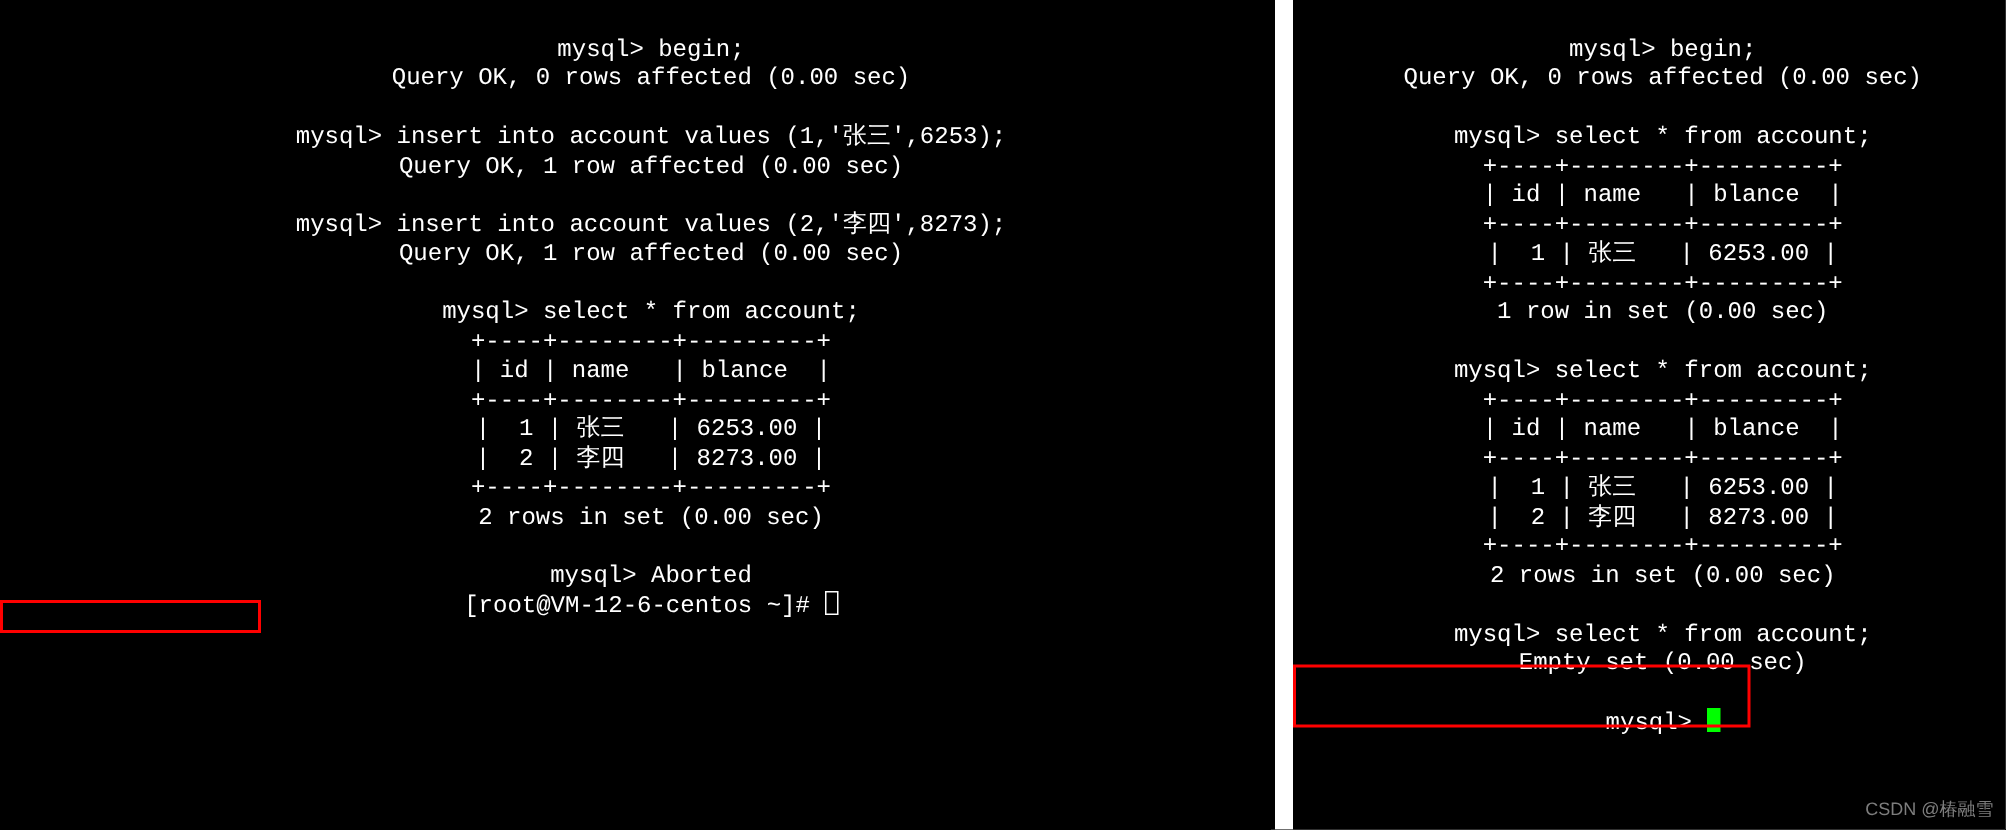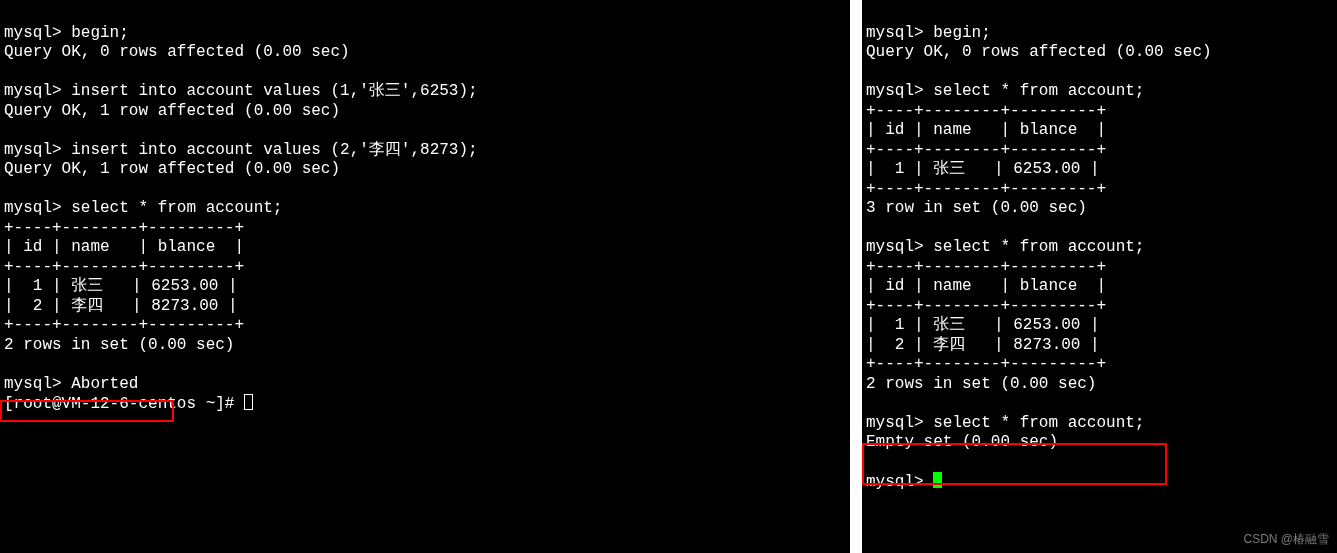--- a/index.html
+++ b/index.html
@@ -16,24 +16,25 @@
     height: 553px;
     background: #fff;
   }
   .pane {
     background: #000;
     color: #fff;
     font-family: "Consolas", "Menlo", "Courier New", monospace;
     font-size: 16px;
     line-height: 19.5px;
     white-space: pre;
-    padding: 4px 0 0 4px;
+    padding: 4px 0 0 18px;
     box-sizing: border-box;
     overflow: hidden;
     position: relative;
+    text-align: center;
   }
   .pane-left {
     width: 850px;
     height: 553px;
   }
   .divider {
     width: 12px;
     height: 553px;
     background: #fff;
   }
@@ -119,21 +120,21 @@
   <div class="pane pane-right">
 <span>mysql&gt; begin;</span>
 <span>Query OK, 0 rows affected (0.00 sec)</span>
 <span></span>
 <span>mysql&gt; select * from account;</span>
 <span>+----+--------+---------+</span>
 <span>| id | name   | blance  |</span>
 <span>+----+--------+---------+</span>
 <span>|  1 | 张三   | 6253.00 |</span>
 <span>+----+--------+---------+</span>
-<span>3 row in set (0.00 sec)</span>
+<span>1 row in set (0.00 sec)</span>
 <span></span>
 <span>mysql&gt; select * from account;</span>
 <span>+----+--------+---------+</span>
 <span>| id | name   | blance  |</span>
 <span>+----+--------+---------+</span>
 <span>|  1 | 张三   | 6253.00 |</span>
 <span>|  2 | 李四   | 8273.00 |</span>
 <span>+----+--------+---------+</span>
 <span>2 rows in set (0.00 sec)</span>
 <span></span>

